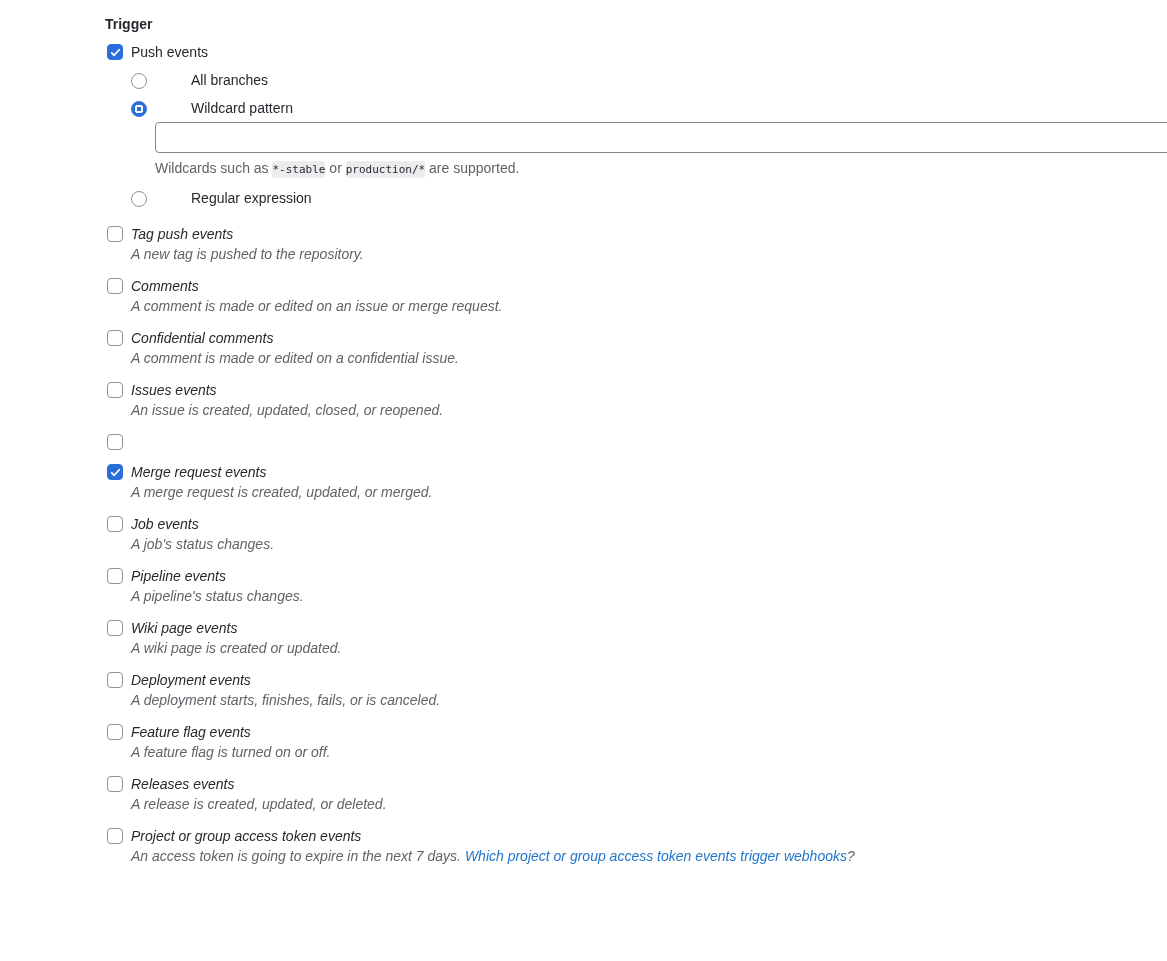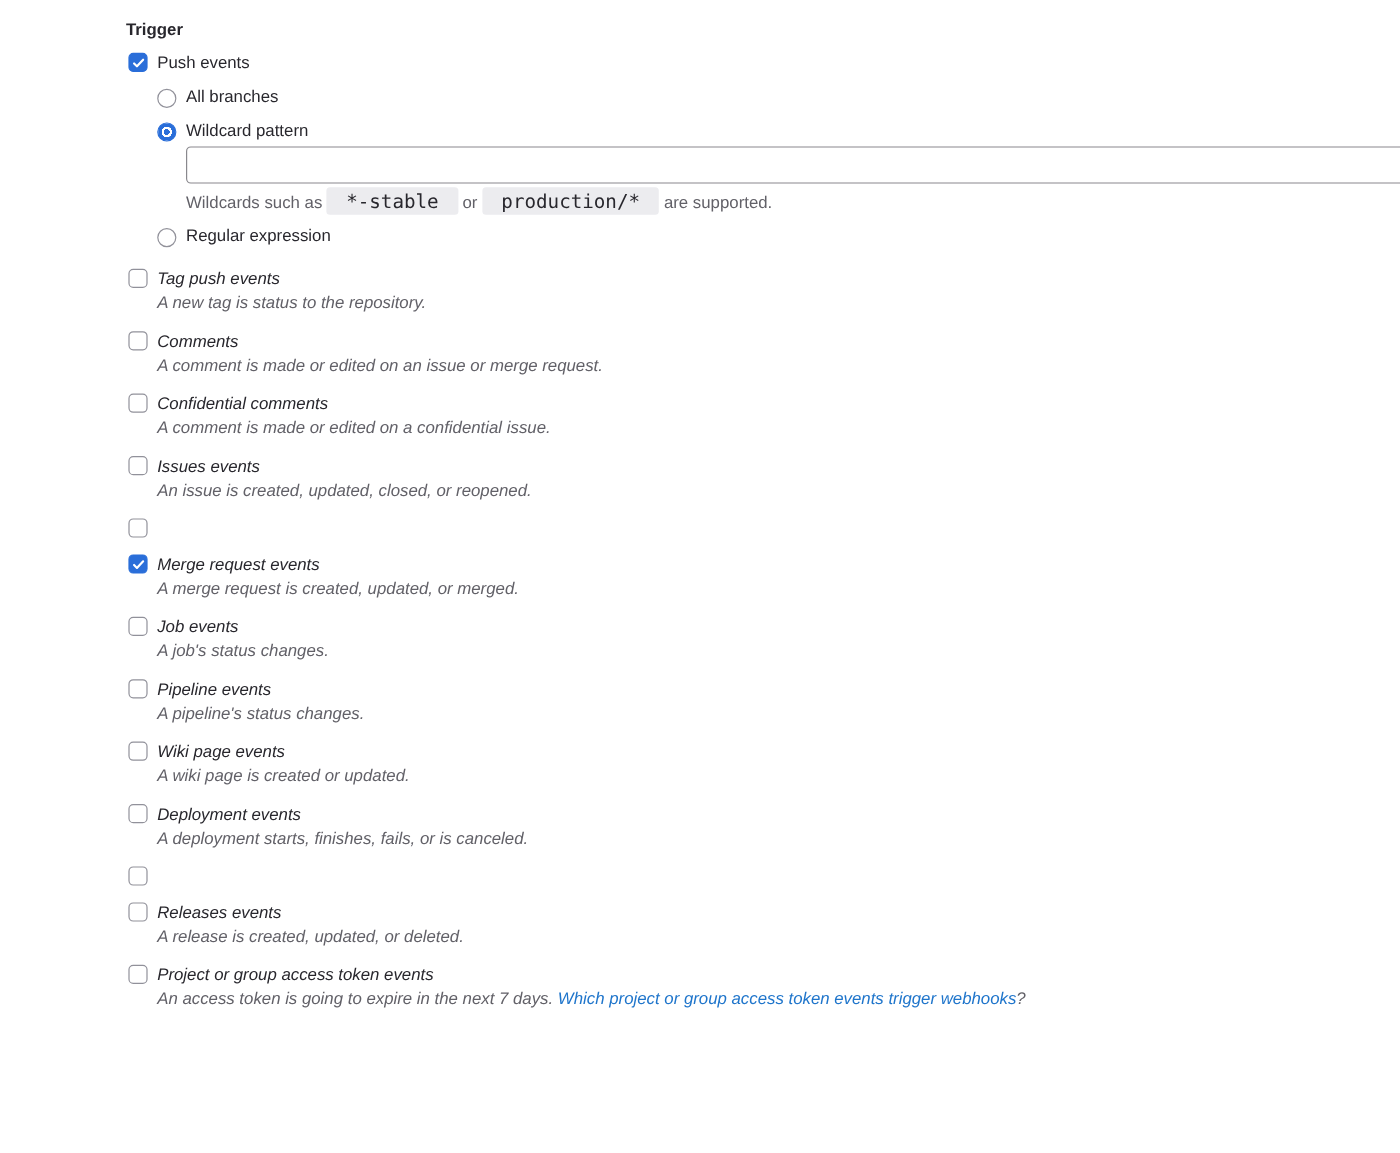--- a/index.html
+++ b/index.html
@@ -75,21 +75,21 @@
   }
 
   .label { line-height: 20px; cursor: pointer; }
   .desc  { line-height: 20px; color: var(--text-secondary); }
   .desc a.link { color: var(--link); text-decoration: none; cursor: pointer; }
 
   .item { margin-bottom: 12px; font-style: italic; }
   .items { margin-top: 12px; }
 
   .sub-block { margin-left: 26px; }
-  .radio-row { display: flex; align-items: flex-end; margin-top: 8px; }
+  .radio-row { display: flex; align-items: center; margin-top: 8px; gap: 36px; }
   .radio-row .label { margin-left: 8px; }
 
   .wildcard-input {
     display: block;
     margin: 4px 0 0 24px;
     width: 1100px;
     height: 31px;
     border: 1px solid var(--input-border);
     border-radius: 4px;
     background: #fff;
@@ -99,25 +99,25 @@
     color: var(--text-primary);
     outline: none;
   }
   .help-text {
     margin: 5px 0 0 24px;
     line-height: 20px;
     color: var(--text-secondary);
   }
   .help-text code {
     font-family: "DejaVu Sans Mono", "Liberation Mono", monospace;
-    font-size: 16px;
+    font-size: 11px;
     background: var(--code-bg);
     color: var(--text-primary);
     border-radius: 3px;
-    padding: 2px 16px;
+    padding: 2px 0;
   }
   .regex-row { margin-top: 8px; }
   .push-section { margin-bottom: 16px; }
 </style>
 </head>
 <body>
 
 <div class="page">
 
   <div class="section-title">Trigger</div>
@@ -154,21 +154,21 @@
       </div>
     </div>
   </div>
 
   <div class="items">
 
     <div class="check-row item">
       <span class="checkbox"></span>
       <div class="body">
         <div class="label">Tag push events</div>
-        <div class="desc"><span>A new tag is status to the repository.</span><a class="link"></a><span></span></div>
+        <div class="desc"><span>A new tag is pushed to the repository.</span><a class="link"></a><span></span></div>
       </div>
     </div>
 
     <div class="check-row item">
       <span class="checkbox"></span>
       <div class="body">
         <div class="label">Comments</div>
         <div class="desc"><span>A comment is made or edited on an issue or merge request.</span><a class="link"></a><span></span></div>
       </div>
     </div>
@@ -232,20 +232,24 @@
     <div class="check-row item">
       <span class="checkbox"></span>
       <div class="body">
         <div class="label">Deployment events</div>
         <div class="desc"><span>A deployment starts, finishes, fails, or is canceled.</span><a class="link"></a><span></span></div>
       </div>
     </div>
 
     <div class="check-row item">
       <span class="checkbox"></span>
+      <div class="body">
+        <div class="label">Feature flag events</div>
+        <div class="desc"><span>A feature flag is turned on or off.</span><a class="link"></a><span></span></div>
+      </div>
     </div>
 
     <div class="check-row item">
       <span class="checkbox"></span>
       <div class="body">
         <div class="label">Releases events</div>
         <div class="desc"><span>A release is created, updated, or deleted.</span><a class="link"></a><span></span></div>
       </div>
     </div>
 

